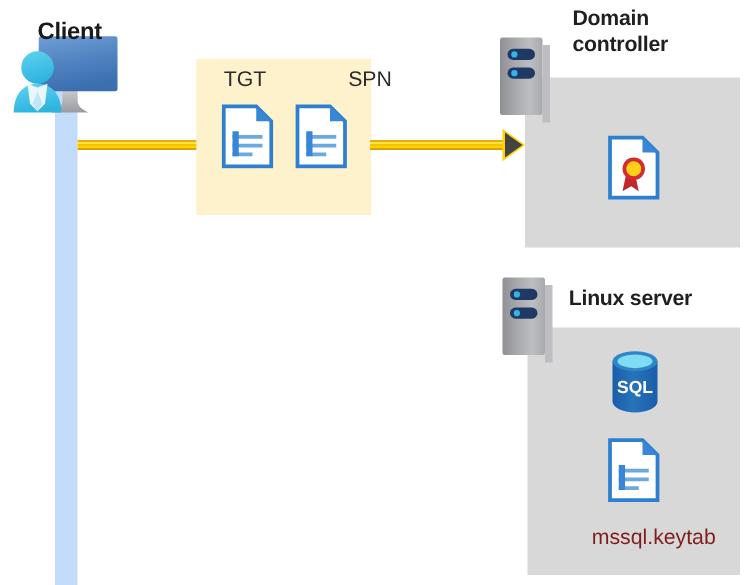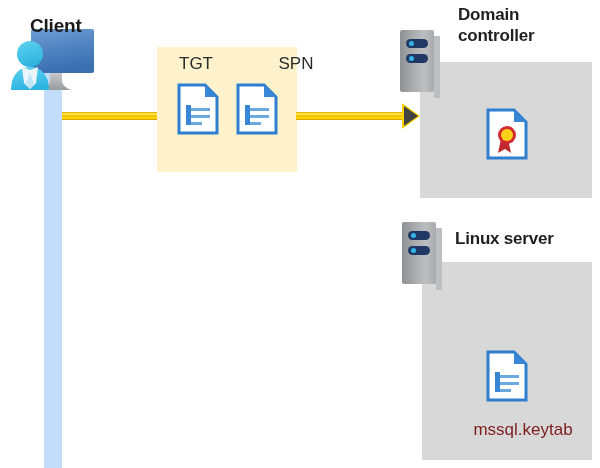--- a/index.html
+++ b/index.html
@@ -271,20 +271,35 @@
 
   <div class="abs gray-panel" id="linux-panel"></div>
 
   <div class="abs rack" id="linux-rack">
     <span class="rack-led one"></span>
     <span class="rack-led two"></span>
   </div>
 
   <div class="section-title" id="linux-title">Linux server</div>
 
+  <div class="abs" id="sql-icon">
+    <svg width="48" height="54" viewBox="0 0 48 54" xmlns="http://www.w3.org/2000/svg">
+      <defs>
+        <linearGradient id="cylGrad" x1="0" y1="0" x2="1" y2="0">
+          <stop offset="0%" stop-color="#1a5da8"></stop>
+          <stop offset="45%" stop-color="#2774bb"></stop>
+          <stop offset="100%" stop-color="#1a5da8"></stop>
+        </linearGradient>
+      </defs>
+      <path d="M6 11 h36 v32 c0 5 -8 9 -18 9 c-10 0 -18 -4 -18 -9 z" fill="url(#cylGrad)"></path>
+      <ellipse cx="24" cy="11" rx="18" ry="8" fill="#2e86c8"></ellipse>
+      <ellipse cx="24" cy="11" rx="14" ry="5.5" fill="#7fdcf5"></ellipse>
+      <text x="24" y="36" font-family="Liberation Sans, sans-serif" font-size="14" font-weight="bold" fill="#ffffff" text-anchor="middle">SQL</text>
+    </svg>
+  </div>
 
   <div class="abs" id="keytab-icon">
     <svg width="42" height="52" viewBox="0 0 42 52" xmlns="http://www.w3.org/2000/svg">
       <path d="M2 2 h26 l12 12 v36 h-38 z" fill="#ffffff" stroke="#2f7fd1" stroke-width="3"></path>
       <path d="M28 2 l12 12 h-12 z" fill="#3a86d6"></path>
       <rect x="9" y="25" width="24" height="3" fill="#6ca9e0"></rect>
       <rect x="9" y="32" width="24" height="3" fill="#6ca9e0"></rect>
       <rect x="9" y="39" width="16" height="3" fill="#6ca9e0"></rect>
       <rect x="9" y="22" width="5" height="20" fill="#3a86d6"></rect>
     </svg>

